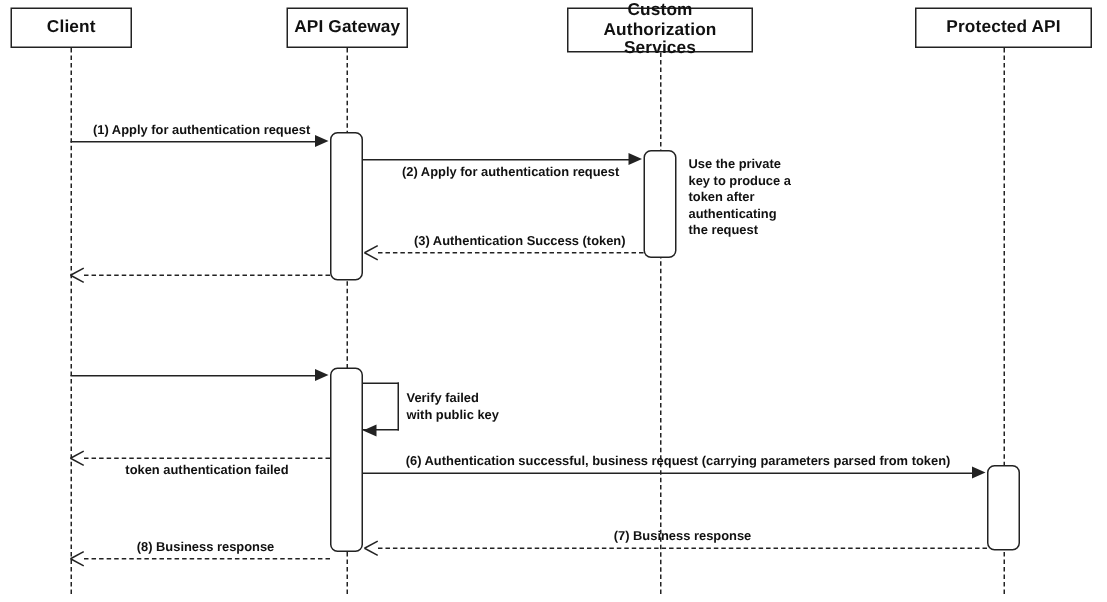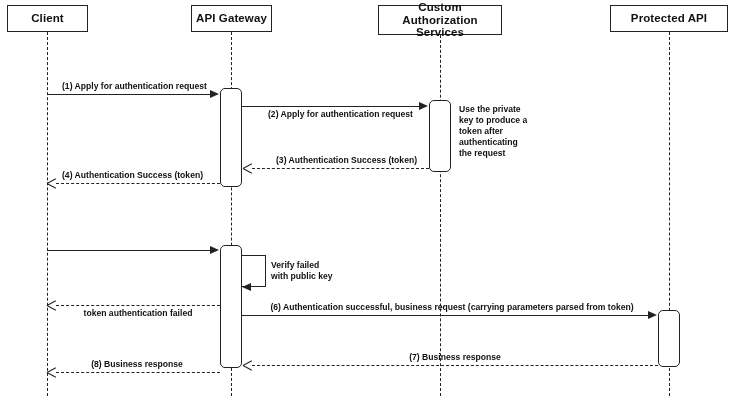--- a/index.html
+++ b/index.html
@@ -103,21 +103,20 @@
   <div class="msg-line solid" style="left:242px;top:106px;width:178px;"></div>
   <div class="arrow right" style="left:419px;top:101.5px;"></div>
   <div class="msg-label" style="left:268px;top:93px;margin-top:16px;">(2) Apply for authentication request</div>
 
   <div class="msg-line dashed" style="left:252px;top:168px;width:177px;"></div>
   <div class="arrow-open left" style="left:243px;top:164px;"></div>
   <div class="msg-label" style="left:276px;top:155px;text-align:right;">(3) Authentication Success (token)</div>
 
   <div class="msg-line dashed" style="left:56px;top:183px;width:164px;"></div>
   <div class="arrow-open left" style="left:47px;top:179px;"></div>
-  <div class="msg-label" style="left:62px;top:170px;">(4) Authentication Success (token)</div>
 
   <div class="msg-line solid" style="left:47px;top:250px;width:164px;"></div>
   <div class="arrow right" style="left:210px;top:245.5px;"></div>
 
   <div class="self-loop" style="left:242px;top:255px;width:24px;height:32px;"></div>
   <div class="arrow left" style="left:242px;top:282.5px;"></div>
   <div class="note" style="left:271px;top:260px;">Verify failed</div>
   <div class="note" style="left:271px;top:271px;">with public key</div>
 
   <div class="msg-line dashed" style="left:56px;top:305px;width:164px;"></div>

